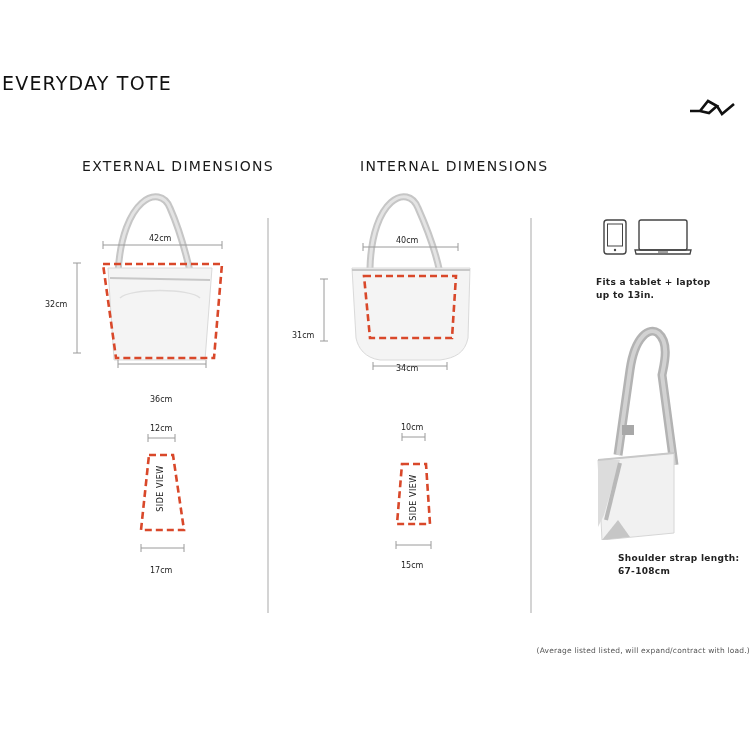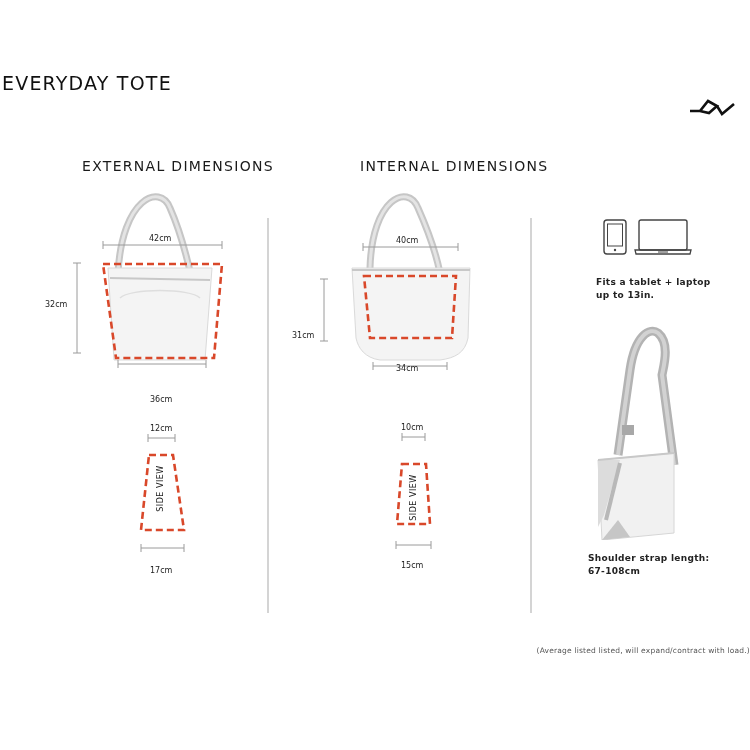--- a/index.html
+++ b/index.html
@@ -148,18 +148,18 @@
     <path d="M28 140 L40 55 C 45 20, 60 12, 68 18 C 80 28, 74 50, 72 60 L84 150" fill="none" stroke="#d2d2d2" stroke-width="4" stroke-linejoin="round"></path>
     <rect x="32" y="110" width="12" height="10" fill="#a8a8a8"></rect>
 
     <path d="M8 145 L84 138 L84 218 L12 225 Z" fill="#f1f1f1" stroke="#d6d6d6" stroke-width="1"></path>
     <path d="M8 145 L30 145 L14 200 L8 212 Z" fill="#dcdcdc"></path>
     <path d="M12 225 L28 205 L40 222 Z" fill="#c6c6c6"></path>
     <path d="M30 148 L16 205" stroke="#b8b8b8" stroke-width="4"></path>
     <path d="M8 145 L84 138" stroke="#c8c8c8" stroke-width="2"></path>
   </svg>
 </div>
-<div class="abs caption" style="left:588px; top:552px;">
+<div class="abs caption" style="left:618px; top:552px;">
   <div>Shoulder strap length:</div>
   <div>67-108cm</div>
 </div>
 
 <div class="abs footnote" style="right:0px; top:646px;">(Average listed listed, will expand/contract with load.)</div>
 
 </body></html>

